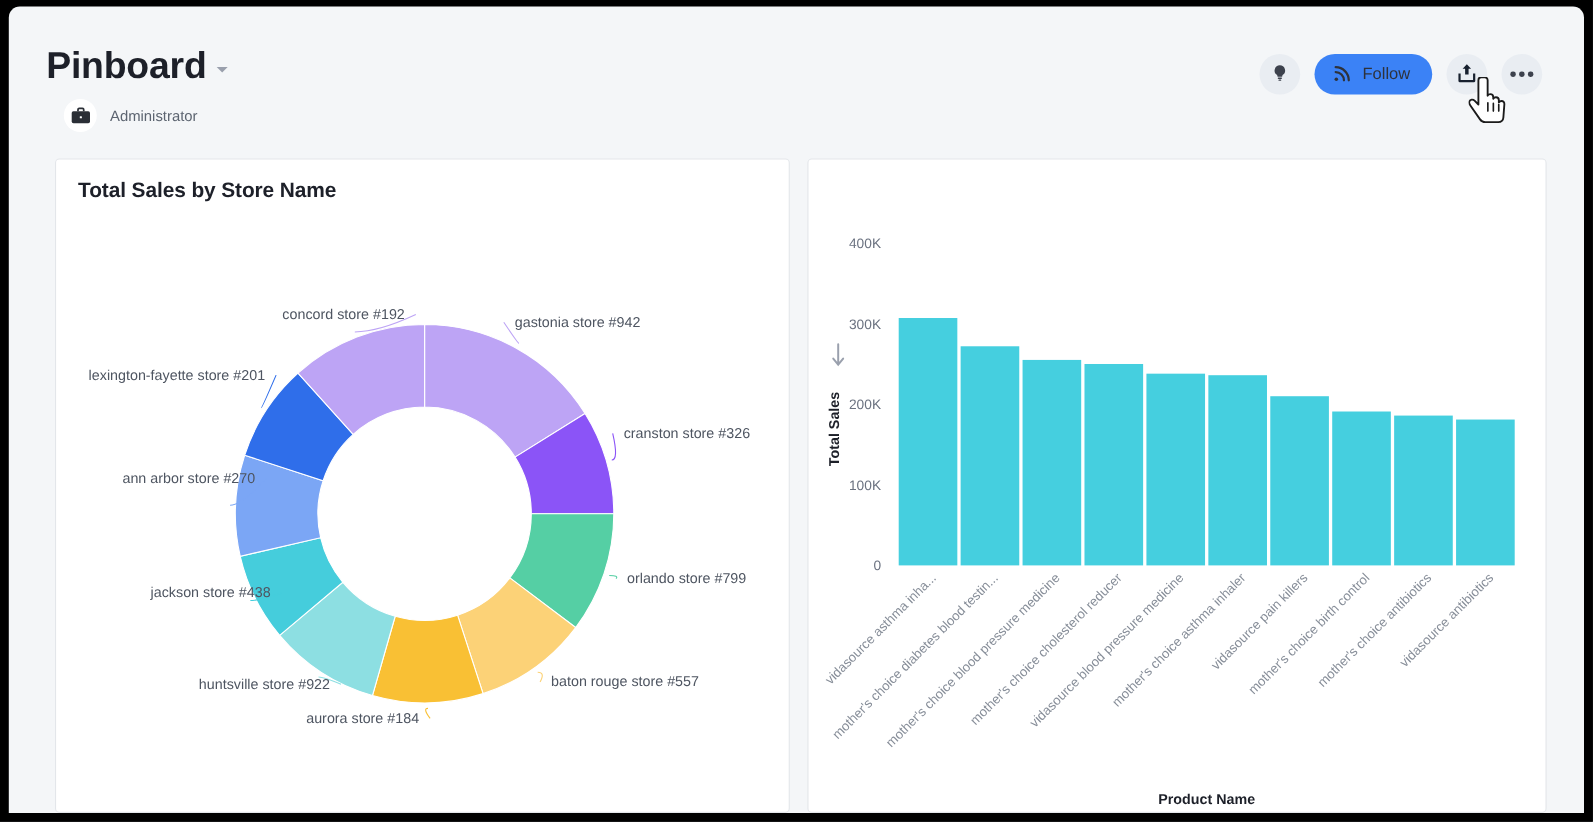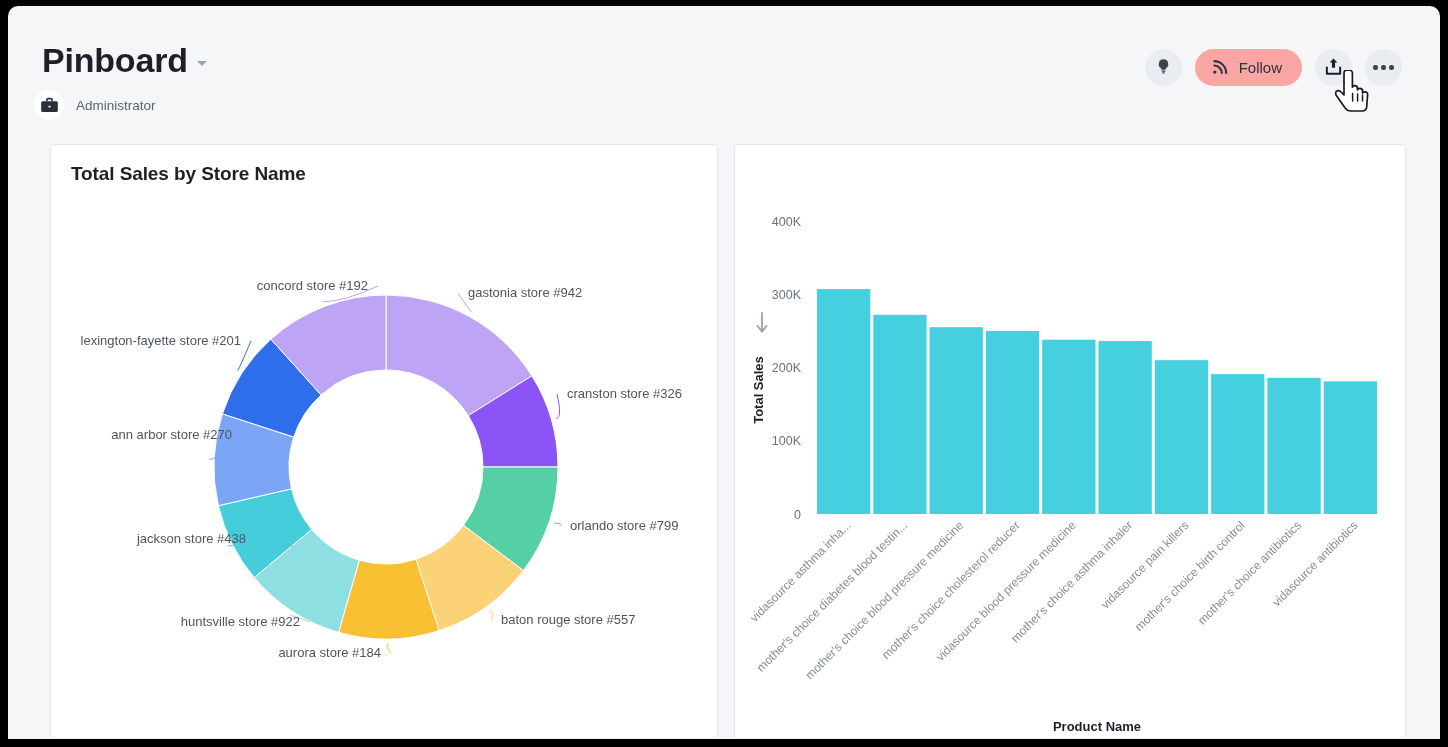--- a/index.html
+++ b/index.html
@@ -30,42 +30,42 @@
     font-size: 34px; font-weight: 700; color: #1d2029; letter-spacing: -0.2px;
   }
   #title-caret {
     width: 0; height: 0;
     border-left: 5px solid transparent;
     border-right: 5px solid transparent;
     border-top: 5px solid #9aa0ad;
     margin-top: 6px;
   }
   #owner-row {
-    position: absolute; left: 26px; top: 84px;
+    position: absolute; left: 50px; top: 84px;
     display: flex; align-items: center; gap: 12px;
   }
   #owner-avatar {
     width: 30px; height: 30px; border-radius: 50%;
     background: #ffffff;
     display: flex; align-items: center; justify-content: center;
   }
   #owner-name { font-size: 13.5px; color: #5c6470; }
 
   #header-actions {
     position: absolute; right: 38px; top: 43px;
     display: flex; align-items: center; gap: 13px;
   }
   .round-btn {
     width: 37px; height: 37px; border-radius: 50%;
     background: #e9edf2;
     display: flex; align-items: center; justify-content: center;
     border: none; cursor: pointer;
   }
   #follow-btn {
-    height: 37px; border-radius: 19px; background: #fca5a5;
+    height: 37px; border-radius: 19px; background: #3b82f6;
     display: flex; align-items: center; gap: 10px;
     padding: 0 20px 0 17px; border: none; cursor: pointer;
   }
   #follow-label { font-size: 15px; color: #2e323b; }
   .dots { display: flex; gap: 3.5px; }
   .dots i { width: 4.5px; height: 4.5px; border-radius: 50%; background: #3d424d; display: block; }
 
   
   #cursor { position: absolute; left: 1327px; top: 64px; pointer-events: none; }
 

